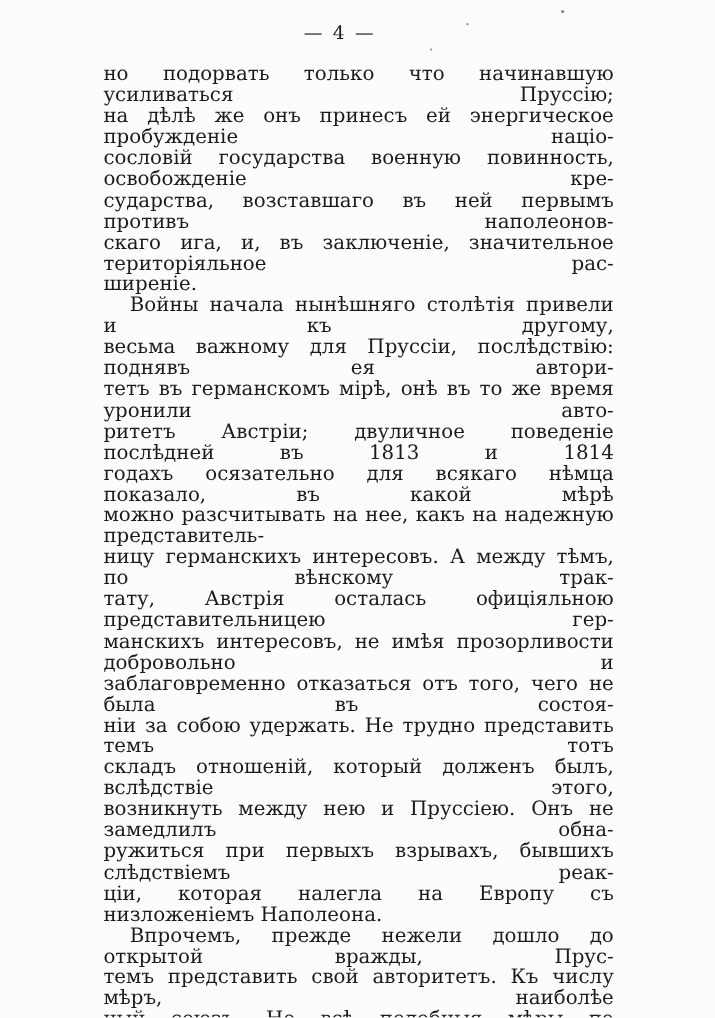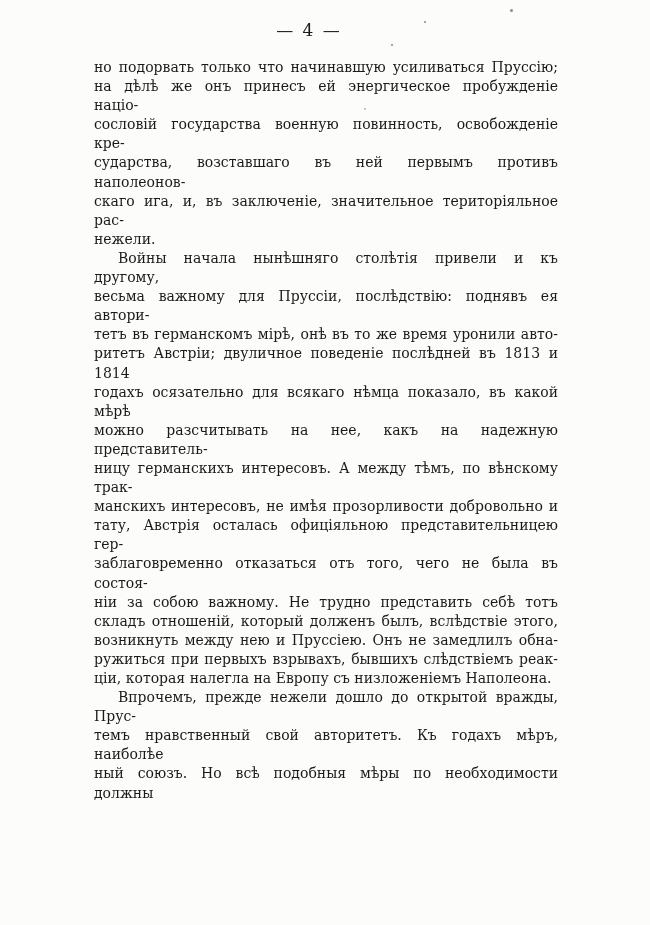--- a/index.html
+++ b/index.html
@@ -31,21 +31,21 @@
     color: var(--ink);
   }
   .text-block {
     position: absolute;
     top: 58px;
     left: 94px;
     width: 464px;
   }
   .para { margin: 0; }
   .line {
-    font-size: 14px;
+    font-size: 18px;
     line-height: 19.1px;
     text-align: justify;
     text-align-last: justify;
     white-space: normal;
     word-spacing: 1px;
     color: var(--ink);
   }
   .line.lastline {
     text-align-last: left;
     word-spacing: normal;
@@ -73,38 +73,38 @@
   <span class="speck speck-3"></span>
   <span class="speck speck-4"></span>
 
   <div class="text-block" id="text-block">
       <div class="para">
         <div class="line">но подорвать только что начинавшую усиливаться Пруссію;</div>
         <div class="line">на дѣлѣ же онъ принесъ ей энергическое пробужденіе націо-</div>
         <div class="line">сословій государства военную повинность, освобожденіе кре-</div>
         <div class="line">сударства, возставшаго въ ней первымъ противъ наполеонов-</div>
         <div class="line">скаго ига, и, въ заключеніе, значительное територіяльное рас-</div>
-        <div class="line lastline">нежели.</div>
+        <div class="line lastline">ширеніе.</div>
       </div>
       <div class="para">
         <div class="line indent">Войны начала нынѣшняго столѣтія привели и къ другому,</div>
         <div class="line">весьма важному для Пруссіи, послѣдствію: поднявъ ея автори-</div>
         <div class="line">тетъ въ германскомъ мірѣ, онѣ въ то же время уронили авто-</div>
         <div class="line">ритетъ Австріи; двуличное поведеніе послѣдней въ 1813 и 1814</div>
         <div class="line">годахъ осязательно для всякаго нѣмца показало, въ какой мѣрѣ</div>
         <div class="line">можно разсчитывать на нее, какъ на надежную представитель-</div>
         <div class="line">ницу германскихъ интересовъ. А между тѣмъ, по вѣнскому трак-</div>
+        <div class="line">тату, Австрія осталась офиціяльною представительницею гер-</div>
         <div class="line">манскихъ интересовъ, не имѣя прозорливости добровольно и</div>
-        <div class="line">тату, Австрія осталась офиціяльною представительницею гер-</div>
         <div class="line">заблаговременно отказаться отъ того, чего не была въ состоя-</div>
-        <div class="line">ніи за собою важному. Не трудно представить себѣ тотъ</div>
+        <div class="line">ніи за собою удержать. Не трудно представить темъ тотъ</div>
         <div class="line">складъ отношеній, который долженъ былъ, вслѣдствіе этого,</div>
         <div class="line">возникнуть между нею и Пруссіею. Онъ не замедлилъ обна-</div>
         <div class="line">ружиться при первыхъ взрывахъ, бывшихъ слѣдствіемъ реак-</div>
         <div class="line lastline">ціи, которая налегла на Европу съ низложеніемъ Наполеона.</div>
       </div>
       <div class="para">
         <div class="line indent">Впрочемъ, прежде нежели дошло до открытой вражды, Прус-</div>
-        <div class="line">темъ нравственный свой авторитетъ. Къ годахъ мѣръ, наиболѣе</div>
+        <div class="line">темъ представить свой авторитетъ. Къ числу мѣръ, наиболѣе</div>
         <div class="line">ный союзъ. Но всѣ подобныя мѣры по необходимости должны</div>
       </div>
     </div>
 </div>
 
 </body></html>

